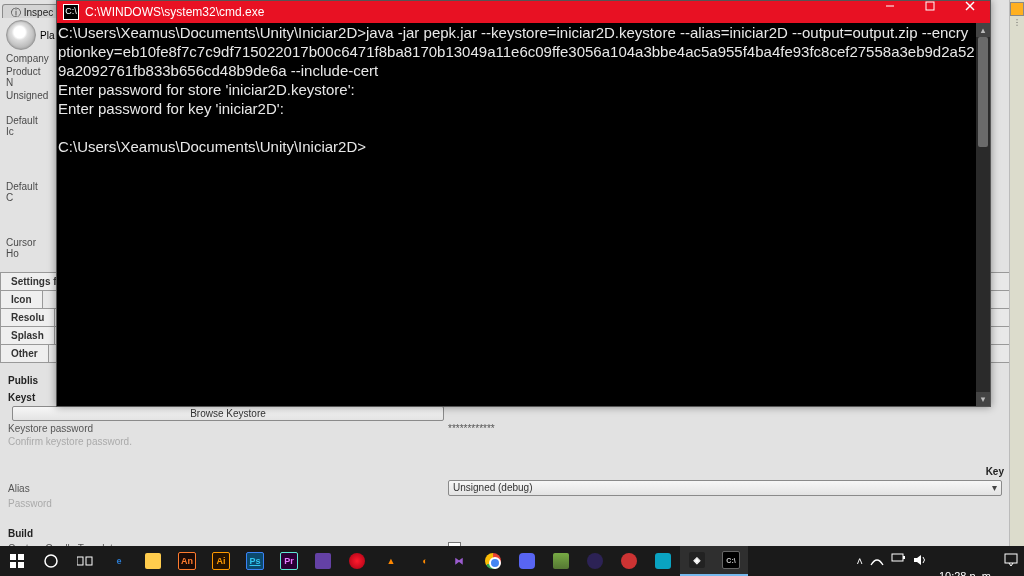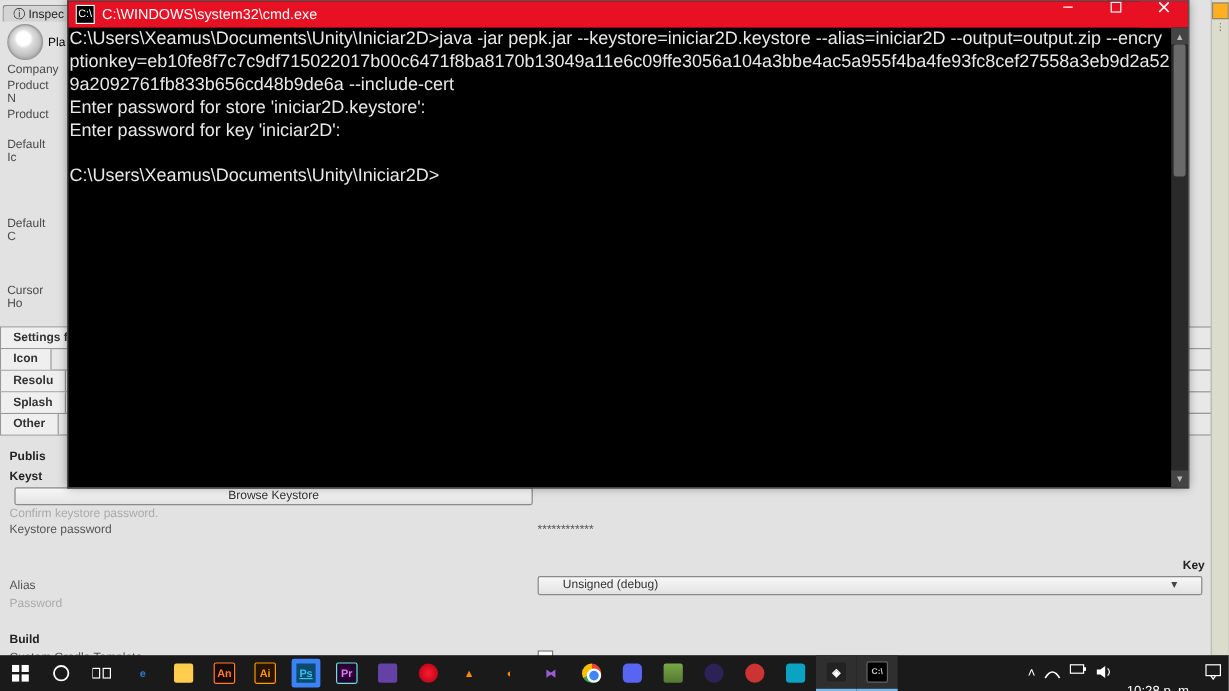--- a/index.html
+++ b/index.html
@@ -119,21 +119,21 @@
     border-radius: 2px;
     padding: 1px 0;
     font-size: 10px;
     color: #333;
   }
   .path-txt { color: #555; }
   .dropdown {
     border: 1px solid #8a8a8a;
     background: linear-gradient(#f7f7f7,#e3e3e3);
     border-radius: 2px;
-    padding: 0 20px;
+    padding: 0 4px;
     font-size: 10px;
     color: #333;
     flex: 1;
     height: 14px;
     line-height: 14px;
     display: flex;
     justify-content: space-between;
   }
   .dropdown .arr { color: #444; }
   
@@ -261,21 +261,21 @@
       <div class="cd-icon"></div>
       <span>Pla</span>
     </div>
     <div class="field-row">
         <span class="lbl">Company</span>
       </div>
     <div class="field-row">
         <span class="lbl">Product N</span>
       </div>
     <div class="field-row">
-        <span class="lbl">Product</span>
+        <span class="lbl">Unsigned</span>
       </div>
     <div class="field-row" style="margin-top:12px;">
         <span class="lbl">Default Ic</span>
       </div>
     <div class="field-row" style="margin-top:42px;">
         <span class="lbl">Default C</span>
       </div>
     <div class="field-row" style="margin-top:32px;">
         <span class="lbl">Cursor Ho</span>
       </div>
@@ -300,26 +300,26 @@
     <div class="sub-head">Keyst</div>
 
 
     <div class="row2">
       <div class="lbl" style="display:flex; justify-content:center;">
         <div class="browse-btn">Browse Keystore</div>
       </div>
     </div>
 
     <div class="row2">
+      <div class="lbl">Keystore password</div>
+      <div class="val">************</div>
+    </div>
+    <div class="row2">
       <div class="lbl" style="color:#aaa;">Confirm keystore password.</div>
       <div class="val"></div>
-    </div>
-    <div class="row2">
-      <div class="lbl">Keystore password</div>
-      <div class="val">************</div>
     </div>
 
     <div class="sub-head" style="margin-top:14px;text-align:right;">Key</div>
     <div class="row2">
       <div class="lbl">Alias</div>
       <div class="dropdown">
         <span>Unsigned (debug)</span>
           <span class="arr">▾</span>
       </div>
     </div>
@@ -402,21 +402,21 @@
   <div class="tb-item">
       <div class="app-sq" style="background:#ffcc4d;"></div>
     </div>
   <div class="tb-item">
       <div class="app-sq" style="background:#1a0a06;color:#ff7b2e;border:1px solid #ff7b2e;">An</div>
     </div>
   <div class="tb-item">
       <div class="app-sq" style="background:#261300;color:#ff9a00;border:1px solid #ff9a00;">Ai</div>
     </div>
   <div class="tb-item">
-      <div class="app-sq" style="background:#0c4a6e;color:#31c5f0;border:4px solid #3b82f6;text-decoration:underline;">Ps</div>
+      <div class="app-sq" style="background:#0c4a6e;color:#31c5f0;border:1px solid #3b82f6;text-decoration:underline;">Ps</div>
     </div>
   <div class="tb-item">
       <div class="app-sq" style="background:#2a0034;color:#e579ff;border:1px solid #5eead4;">Pr</div>
     </div>
   <div class="tb-item">
       <div class="app-sq" style="background:#6441a5;"></div>
     </div>
   <div class="tb-item">
       <div class="app-sq" style="background:radial-gradient(circle,#ff1b2d,#a70014);border-radius:50%;"></div>
     </div>

